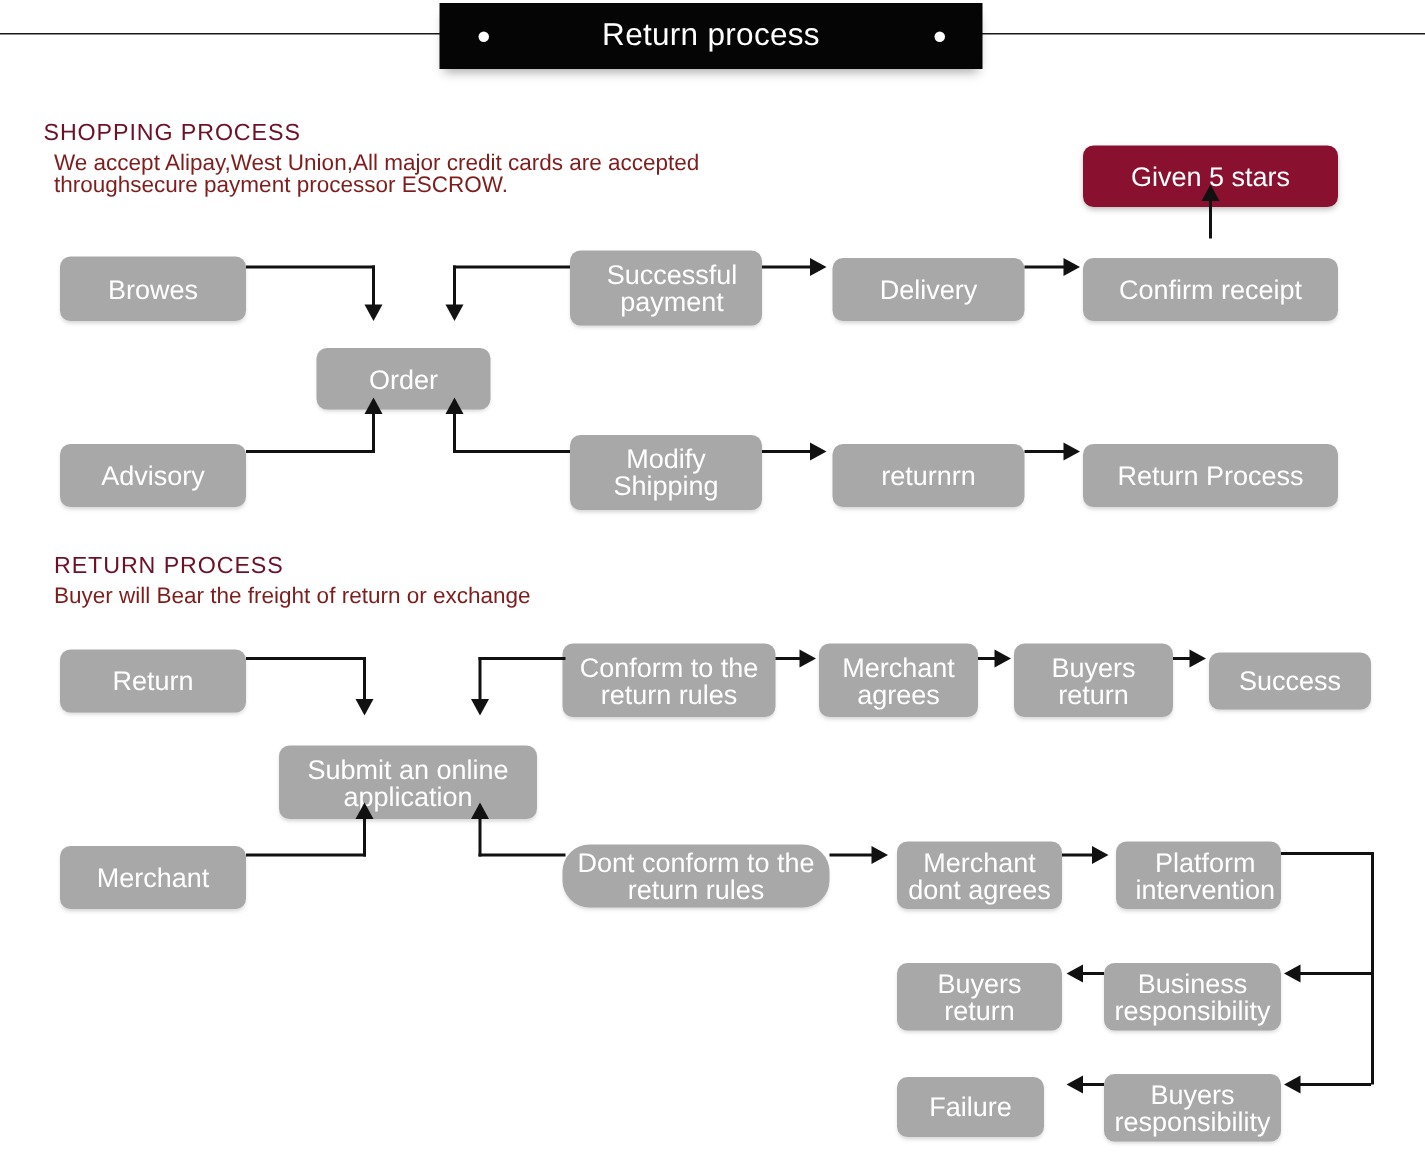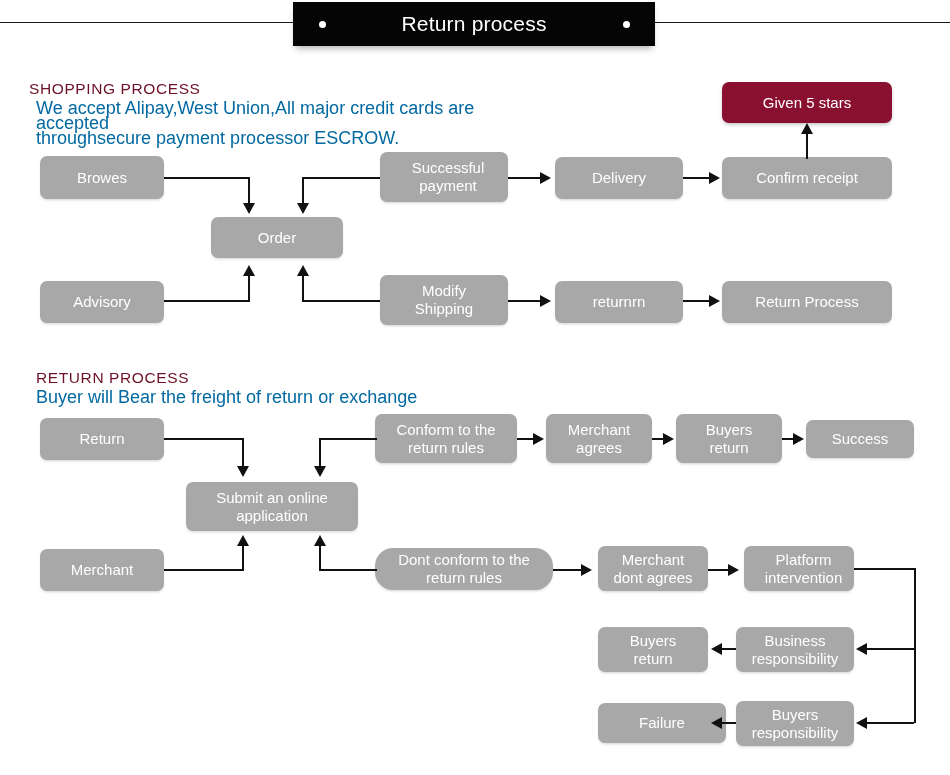--- a/index.html
+++ b/index.html
@@ -66,44 +66,45 @@
   .sec-title {
     position: absolute;
     font-size: 15.5px;
     letter-spacing: 0.6px;
     color: #6d1128;
     font-family: "Liberation Sans", sans-serif;
     white-space: nowrap;
   }
   .sec-sub {
     position: absolute;
-    font-size: 18px;
-    color: #0369a1;
+    font-size: 15px;
+    color: #7f1d1d;
     line-height: 15px;
     font-family: "Liberation Sans", sans-serif;
     white-space: pre-line;
   }
 
   
   .box {
     position: absolute;
     background: #a8a8a8;
     border-radius: 7px;
     color: #ffffff;
-    font-size: 15px;
+    font-size: 18px;
     line-height: 18px;
     display: flex;
     align-items: center;
     justify-content: center;
     text-align: center;
     box-sizing: border-box;
     padding: 0 4px;
     font-family: "Liberation Sans", sans-serif;
     box-shadow: 0 2px 3px -1px rgba(0,0,0,0.18);
     white-space: pre-line;
+    margin-top: 15px;
   }
   .box.accent {
     background: #8a1030;
     box-shadow: 0 2px 4px -1px rgba(0,0,0,0.3);
   }
 
   
   .h-line, .v-line {
     position: absolute;
     background: #111111;
@@ -154,21 +155,21 @@
 throughsecure payment processor ESCROW.</div>
 
   <div class="box accent" style="left:722px; top:82px;  width:170px; height:41px;">Given 5 stars</div>
 
   <div class="box" style="left:40px;  top:156px; width:124px; height:43px;">Browes</div>
   <div class="box" style="left:380px; top:152px; width:128px; height:50px;padding-left:12px;">Successful
 payment</div>
   <div class="box" style="left:555px; top:157px; width:128px; height:42px;">Delivery</div>
   <div class="box" style="left:722px; top:157px; width:170px; height:42px;">Confirm receipt</div>
 
-  <div class="box" style="left:211px; top:217px; width:132px; height:41px;">Order</div>
+  <div class="box" style="left:211px; top:217px; width:116px; height:41px;">Order</div>
 
   <div class="box" style="left:40px;  top:281px; width:124px; height:42px;">Advisory</div>
   <div class="box" style="left:380px; top:275px; width:128px; height:50px;">Modify
 Shipping</div>
   <div class="box" style="left:555px; top:281px; width:128px; height:42px;">returnrn</div>
   <div class="box" style="left:722px; top:281px; width:170px; height:42px;">Return Process</div>
 
   <div class="v-line" style="left:806px; top:129px; height:30px;"></div>
   <div class="arrow up" style="left:801px; top:123px;"></div>
 
@@ -221,21 +222,21 @@
   <div class="box" style="left:598px; top:546px; width:110px; height:45px;">Merchant
 dont agrees</div>
   <div class="box" style="left:744px; top:546px; width:110px; height:45px;padding-left:13px;">Platform
 intervention</div>
 
   <div class="box" style="left:598px; top:627px; width:110px; height:45px;">Buyers
 return</div>
   <div class="box" style="left:736px; top:627px; width:118px; height:45px;">Business
 responsibility</div>
 
-  <div class="box" style="left:598px; top:703px; width:128px; height:40px;">Failure</div>
+  <div class="box" style="left:598px; top:703px; width:98px; height:40px;">Failure</div>
   <div class="box" style="left:736px; top:701px; width:118px; height:45px;">Buyers
 responsibility</div>
 
   <div class="h-line" style="left:164px; top:438px; width:80px;"></div>
   <div class="v-line" style="left:242px; top:438px; height:30px;"></div>
   <div class="arrow down" style="left:237px; top:466px;"></div>
 
   <div class="h-line" style="left:319px; top:438px; width:58px;"></div>
   <div class="v-line" style="left:319px; top:438px; height:30px;"></div>
   <div class="arrow down" style="left:314px; top:466px;"></div>

